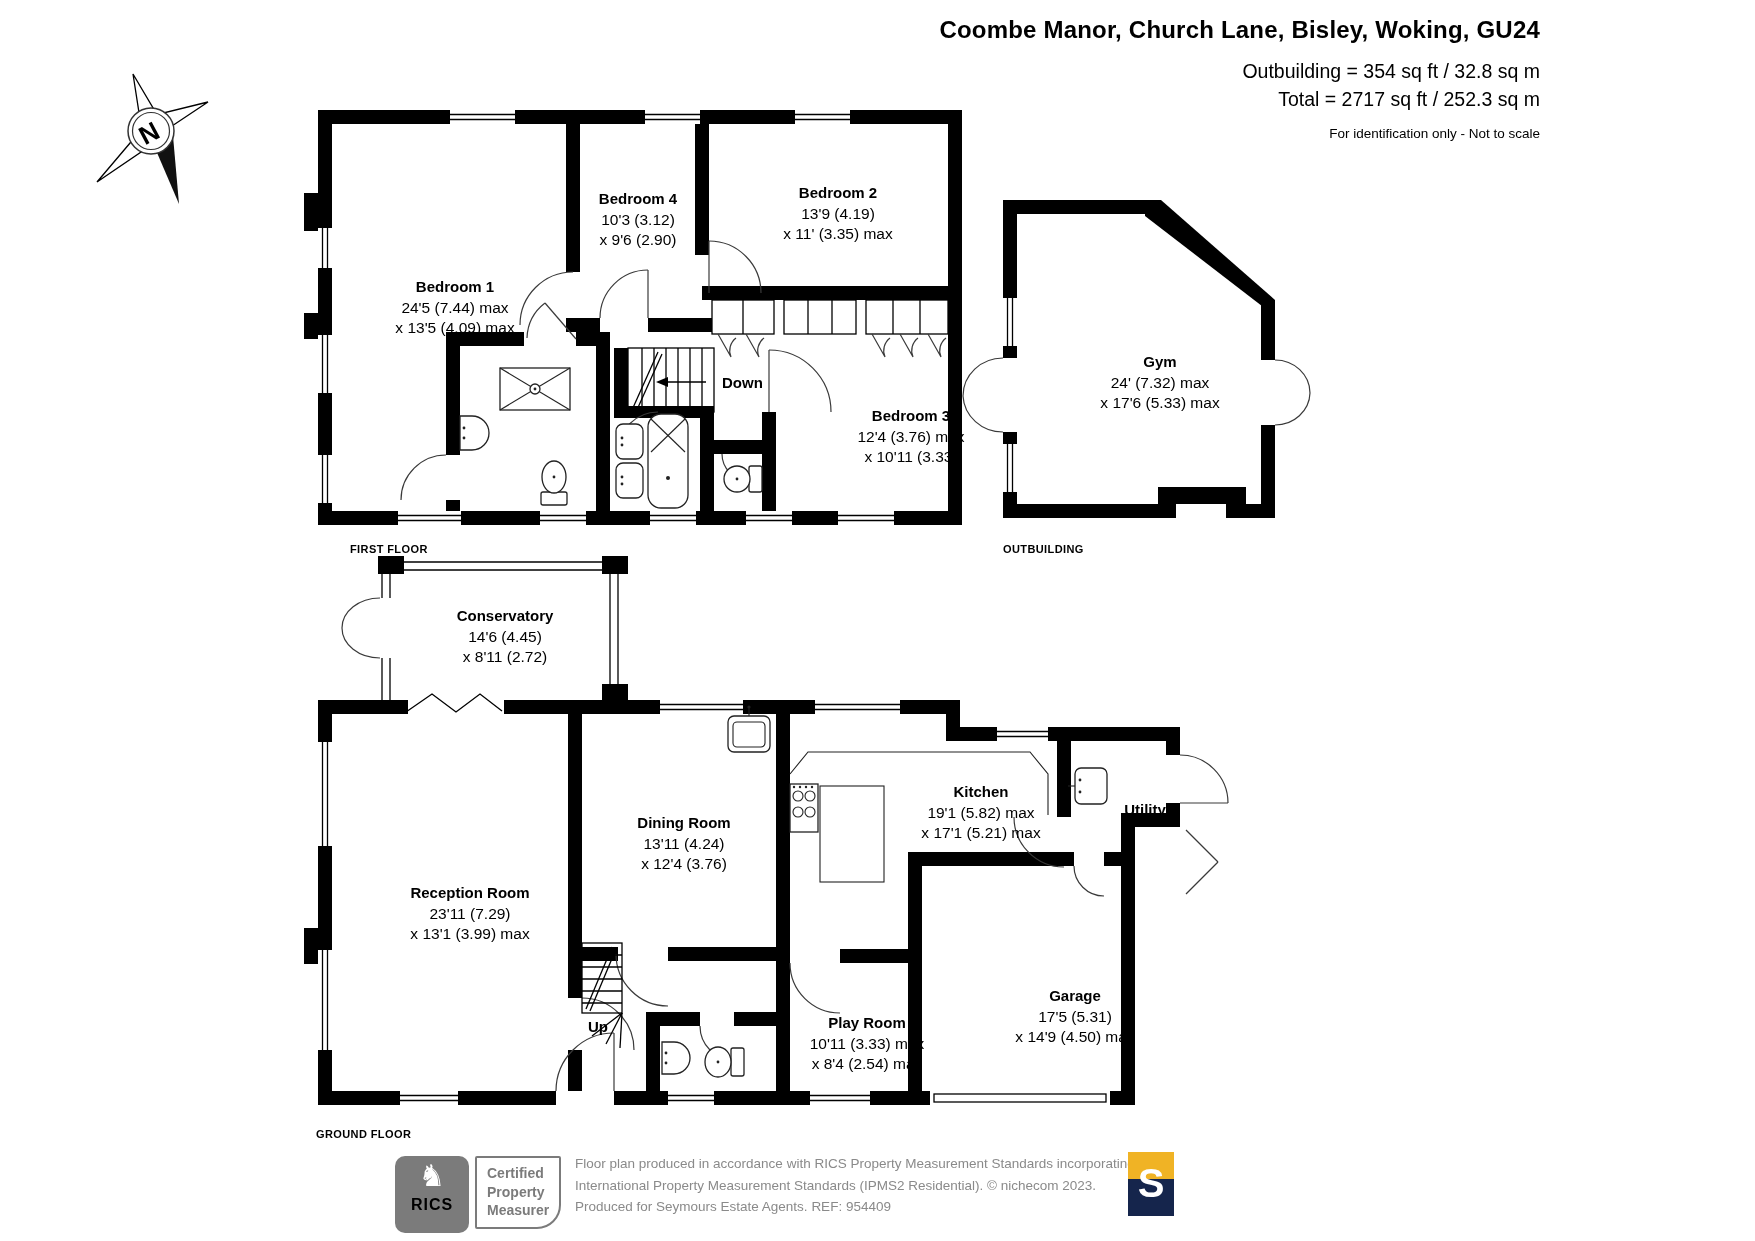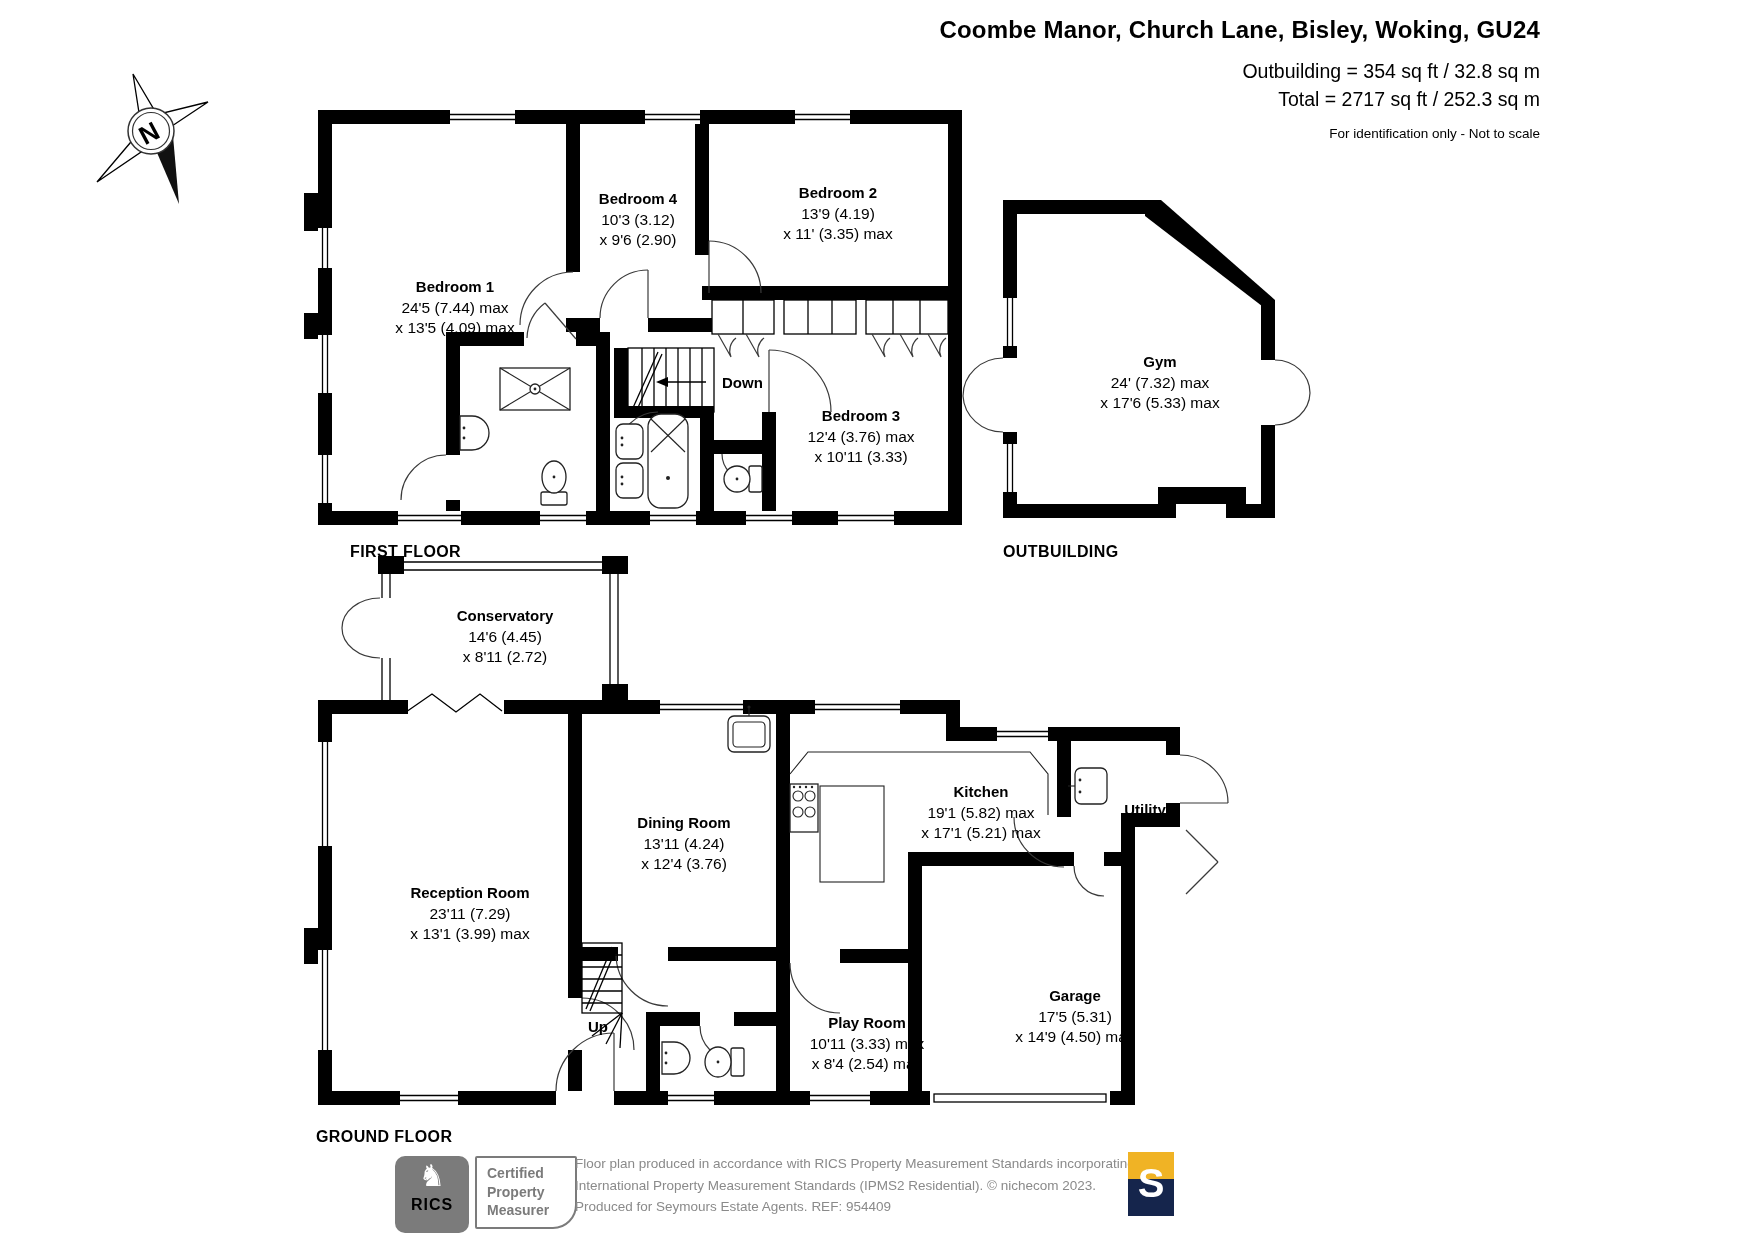--- a/index.html
+++ b/index.html
@@ -17,27 +17,27 @@
   .hdr{position:absolute;top:16px;right:215px;text-align:right;}
   .hdr .title{font-size:24px;font-weight:bold;letter-spacing:.2px;}
   .hdr .areas{margin-top:14px;font-size:19.5px;line-height:27.5px;}
   .hdr .disc{margin-top:13px;font-size:13.5px;}
   
   .rlabel{position:absolute;transform:translateX(-50%);text-align:center;
           font-size:15.5px;line-height:20.5px;white-space:nowrap;}
   .rlabel .nm{font-weight:bold;font-size:15px;display:block;}
   .rlabel span{display:block;}
   .slabel{position:absolute;font-weight:bold;font-size:15px;white-space:nowrap;}
-  .floor-label{position:absolute;font-weight:bold;font-size:16px;letter-spacing:.4px;white-space:nowrap;}
+  .floor-label{position:absolute;font-weight:bold;font-size:11px;letter-spacing:.4px;white-space:nowrap;}
   
   .rics-box{position:absolute;left:395px;top:1156px;width:74px;height:77px;background:#7b7b7b;
             border-radius:10px;text-align:center;}
   .rics-box .lion{display:block;color:#fff;font-size:30px;line-height:40px;height:40px;}
   .rics-box .rics-word{display:block;color:#000000;font-weight:bold;font-size:16px;letter-spacing:1px;line-height:18px;}
-  .cpm-box{position:absolute;left:475px;top:1156px;width:102px;height:73px;background:#fff;
+  .cpm-box{position:absolute;left:475px;top:1156px;width:86px;height:73px;background:#fff;
            border:2px solid #7b7b7b;border-radius:2px 2px 24px 2px;padding:6px 0 0 10px;box-sizing:border-box;}
   .cpm-box span{display:block;color:#7b7b7b;font-weight:bold;font-size:14px;line-height:18.5px;}
   .fineprint{position:absolute;left:575px;top:1153px;color:#8a8a8a;font-size:13.5px;line-height:21.5px;}
   .fineprint span{display:block;}
   .agent-logo{position:absolute;left:1128px;top:1152px;width:46px;height:64px;background:#15254C;}
   .agent-logo .gold{position:absolute;left:0;top:0;width:46px;height:27px;background:#F0B325;}
   .agent-logo .s{position:absolute;left:0;top:0;width:46px;height:64px;text-align:center;
                  color:#fff;font-weight:bold;font-size:40px;line-height:62px;}
 </style>
 </head>
@@ -389,21 +389,21 @@
   <div class="rlabel" style="left:638px;top:189px;">
     <span class="nm">Bedroom 4</span>
       <span>10'3 (3.12)</span>
       <span>x 9'6 (2.90)</span>
   </div>
   <div class="rlabel" style="left:838px;top:183px;">
     <span class="nm">Bedroom 2</span>
       <span>13'9 (4.19)</span>
       <span>x 11' (3.35) max</span>
   </div>
-  <div class="rlabel" style="left:861px;top:406px;text-align:center;">
+  <div class="rlabel" style="left:911px;top:406px;text-align:center;">
     <span class="nm">Bedroom 3</span>
       <span>12'4 (3.76) max</span>
       <span>x 10'11 (3.33)</span>
   </div>
   <div class="slabel" style="left:722px;top:374px;">Down</div>
 
   <div class="rlabel" style="left:1160px;top:352px;">
     <span class="nm">Gym</span>
       <span>24' (7.32) max</span>
       <span>x 17'6 (5.33) max</span>

